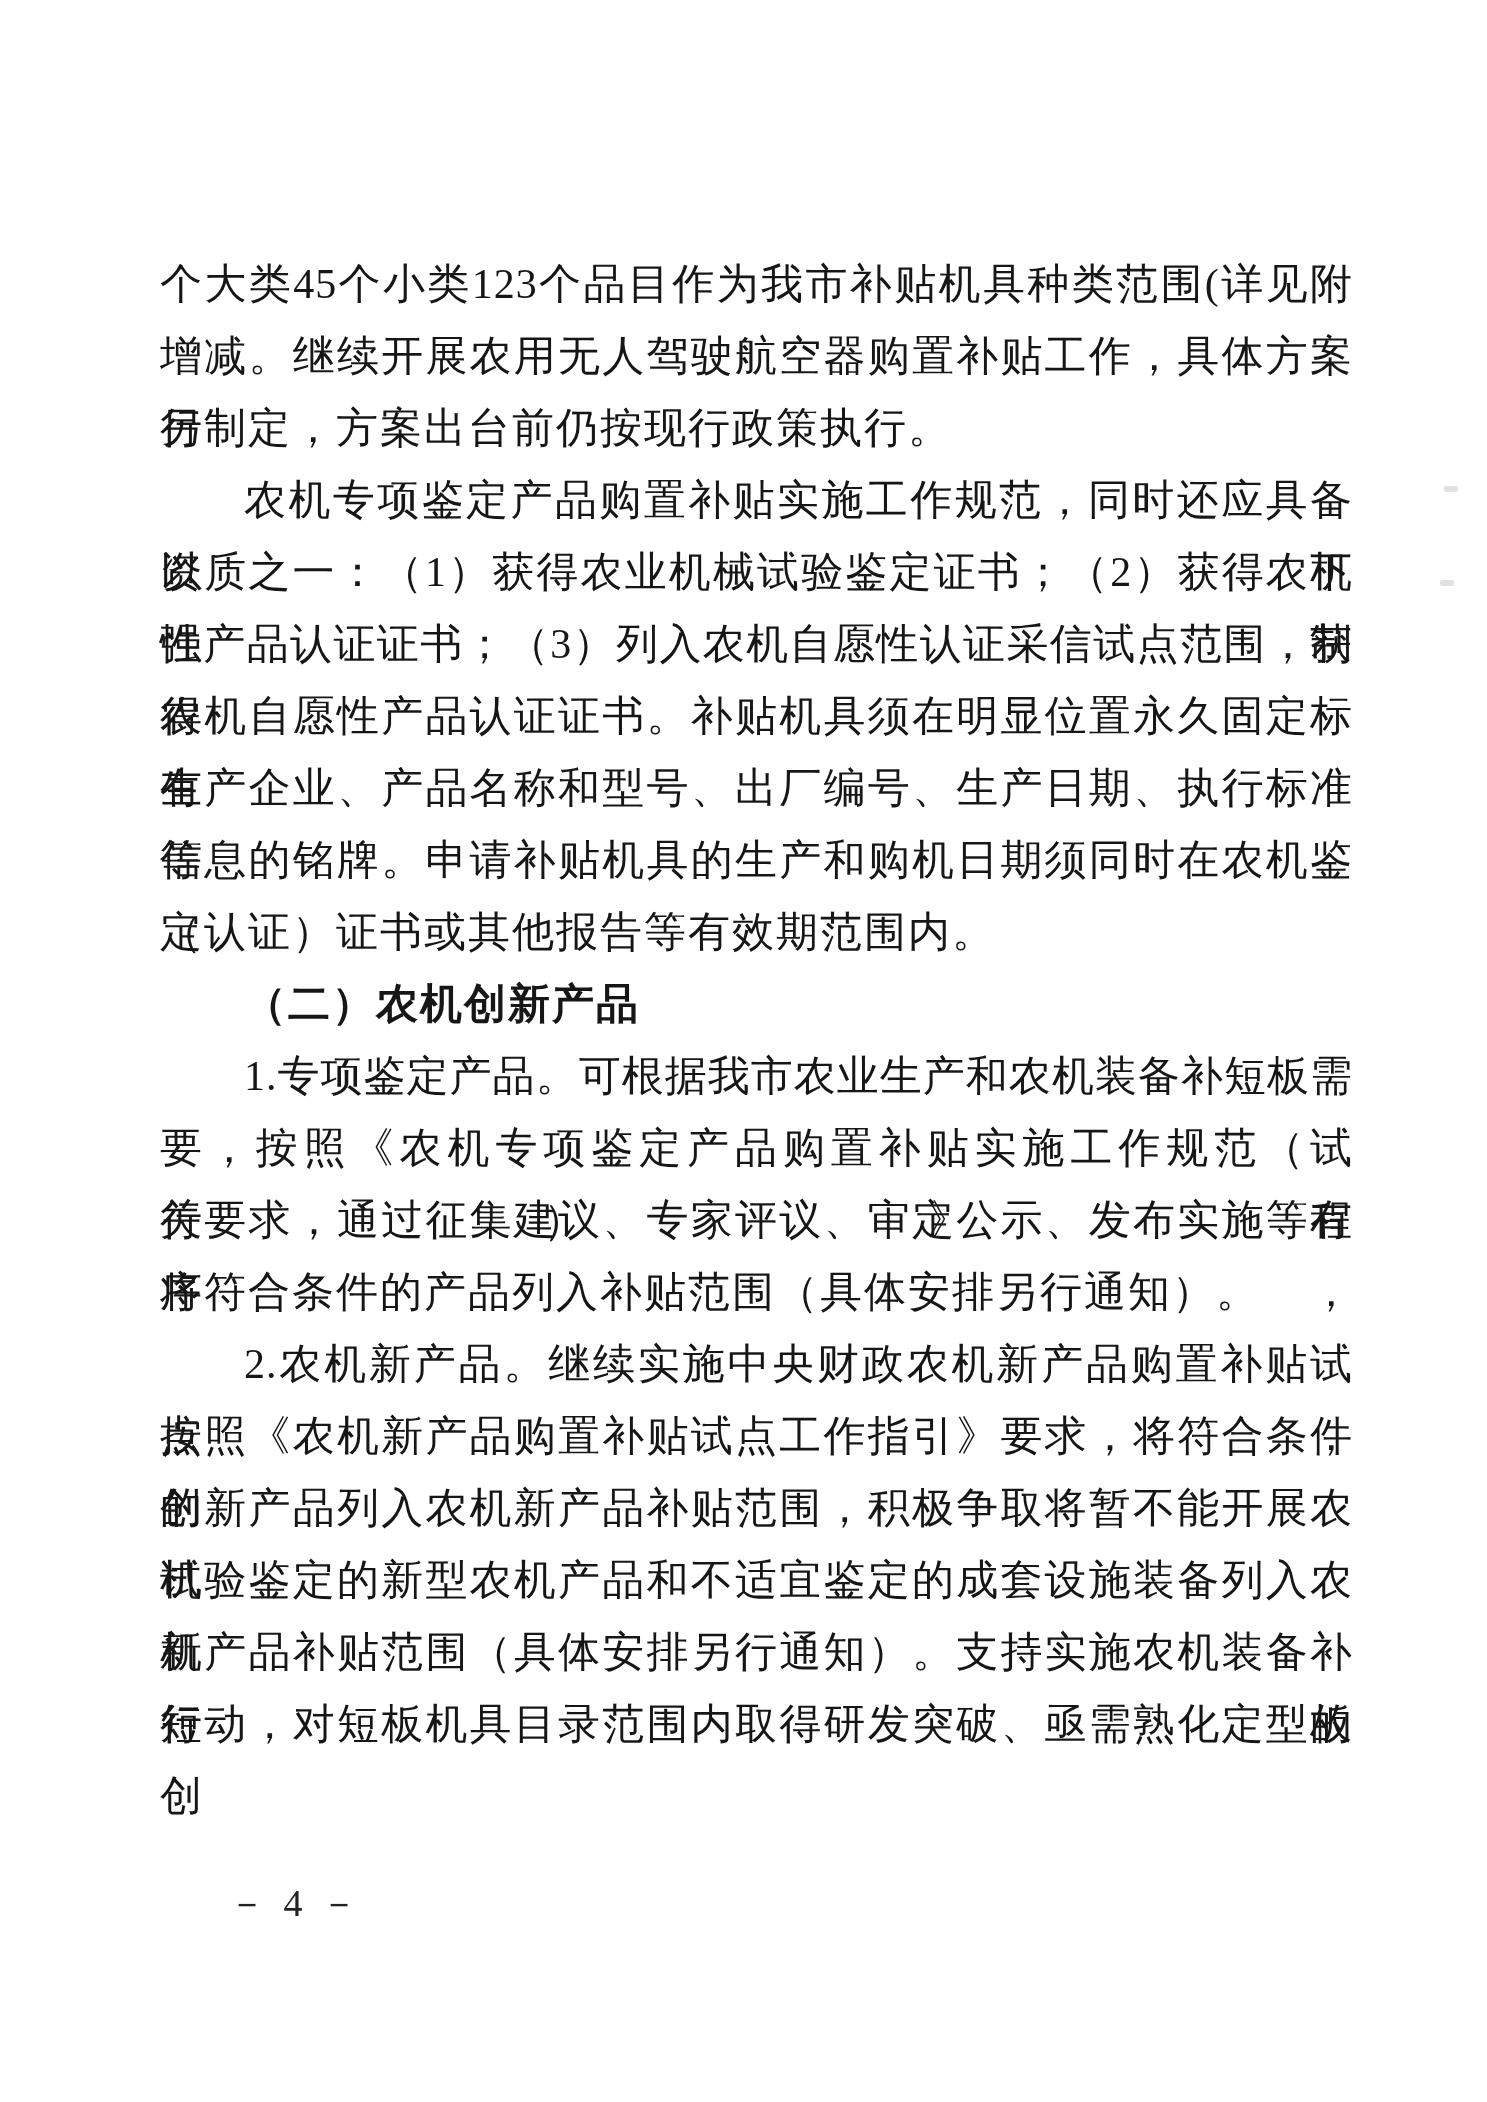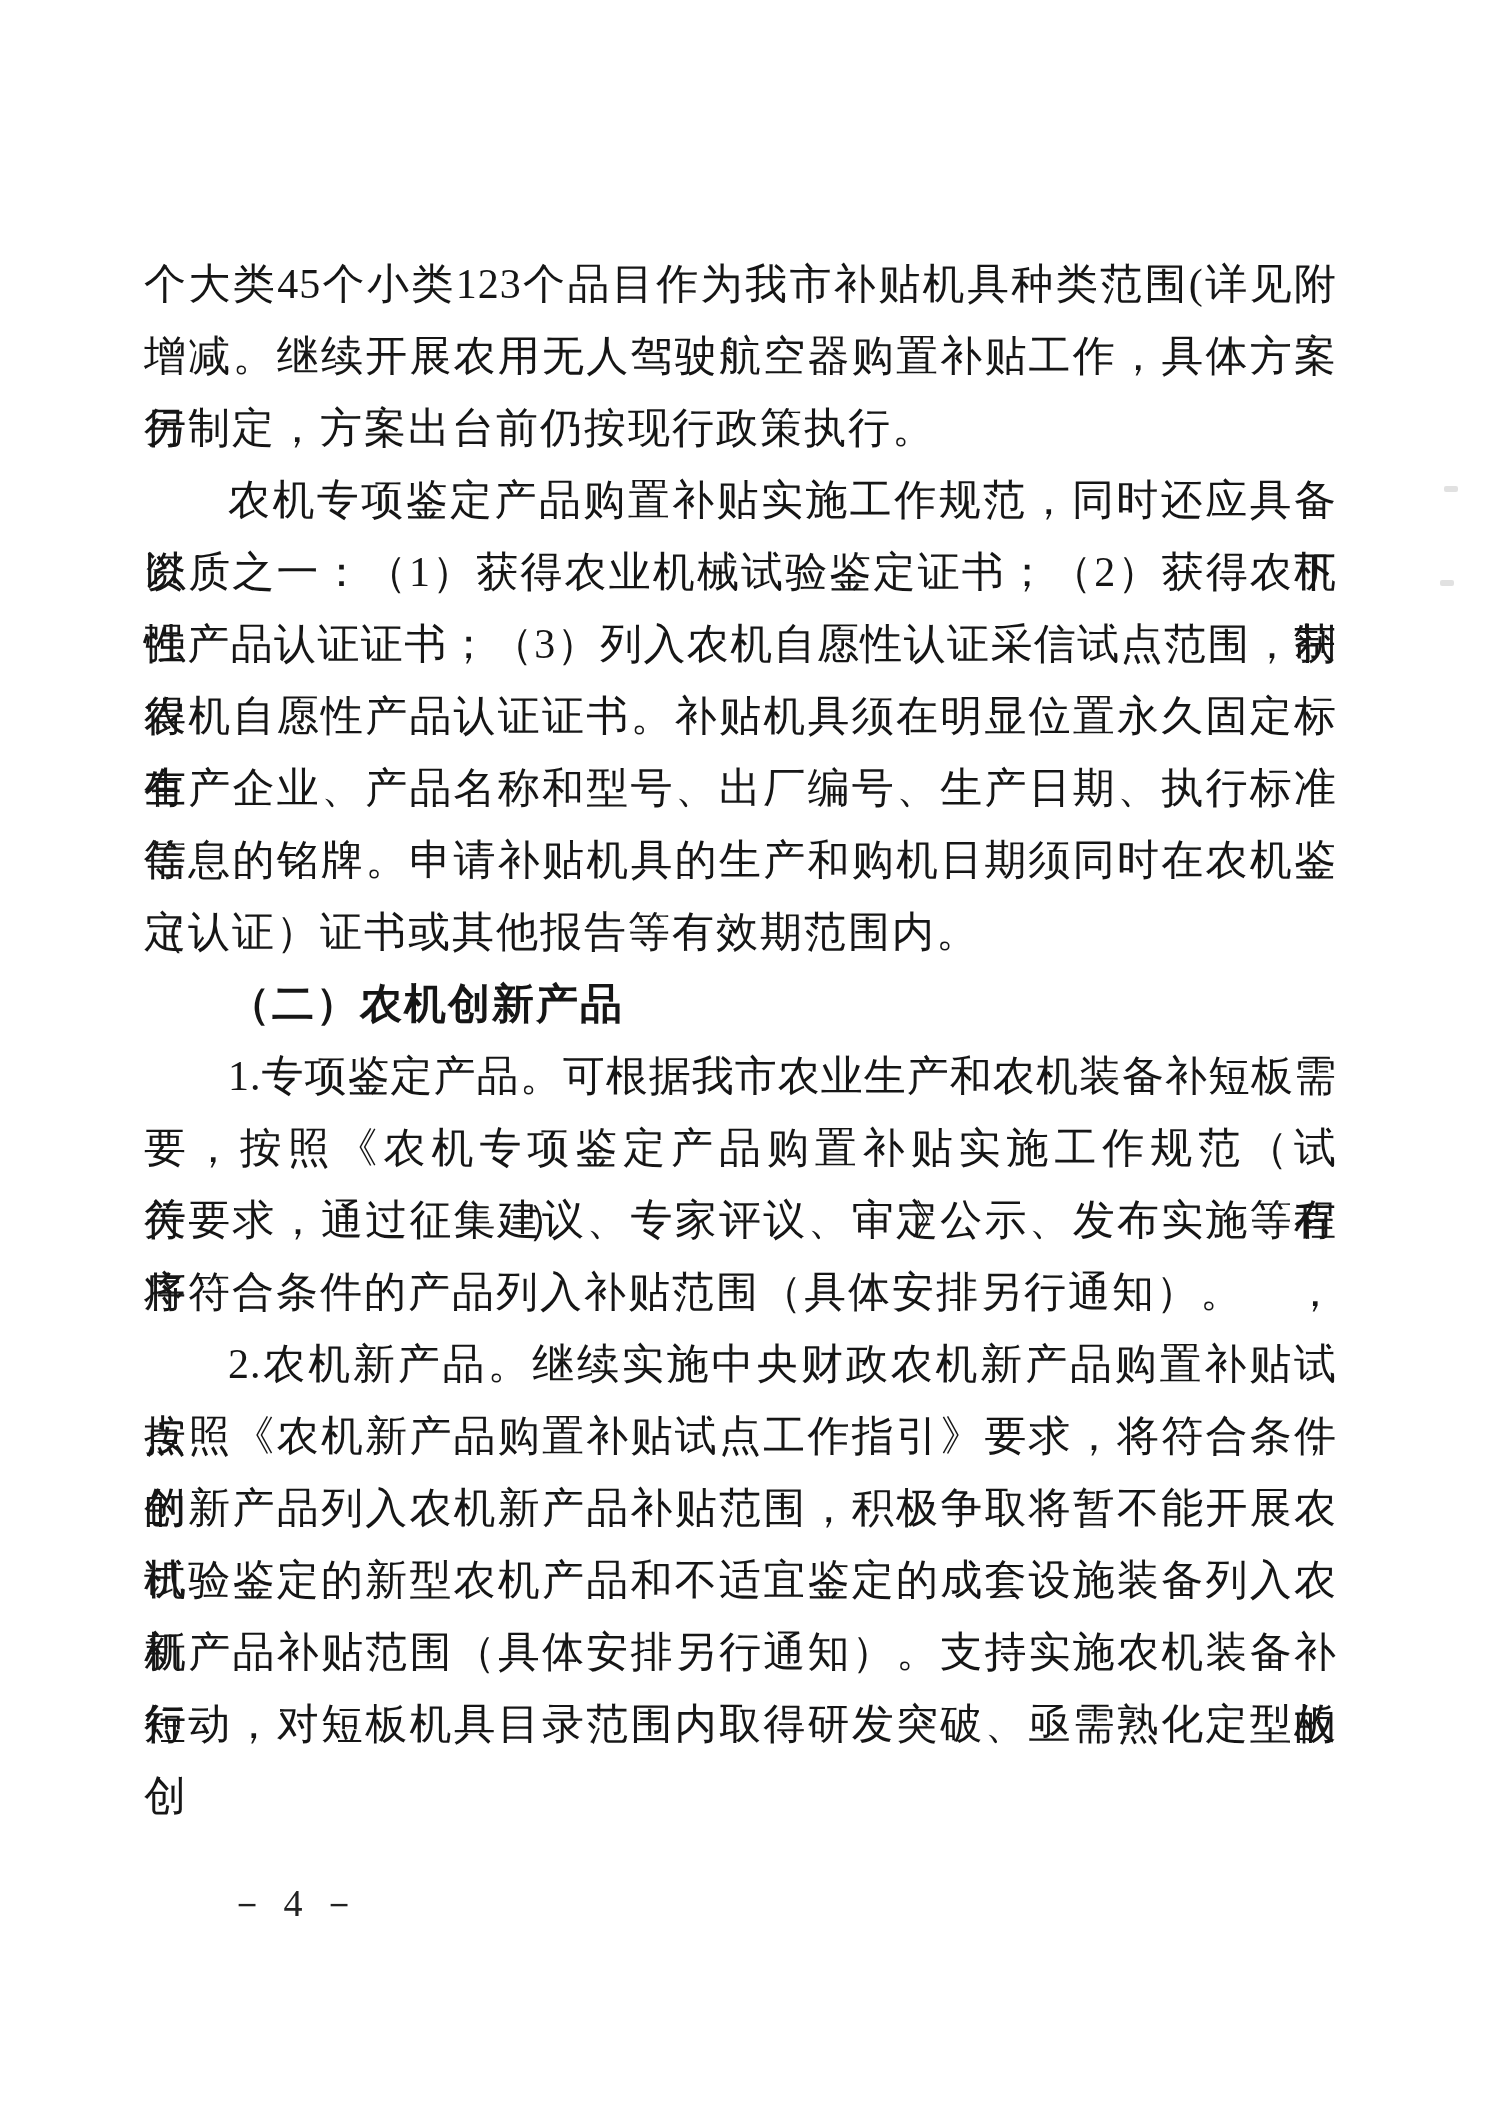--- a/index.html
+++ b/index.html
@@ -7,21 +7,21 @@
     position:relative;
     width:1487px;height:2102px;
     background:#ffffff;
     margin:0 auto;
     font-family:"Liberation Serif","DejaVu Serif",serif;
     color:#161616;
     overflow:hidden;
   }
   .textblock{
     position:absolute;
-    left:144px;top:248px;
+    left:160px;top:248px;
     width:1193px;
   }
   .line{
     font-size:42px;
     line-height:72px;
     height:72px;
     letter-spacing:1px;
     text-align:justify;
     text-align-last:justify;
     text-justify:inter-character;

